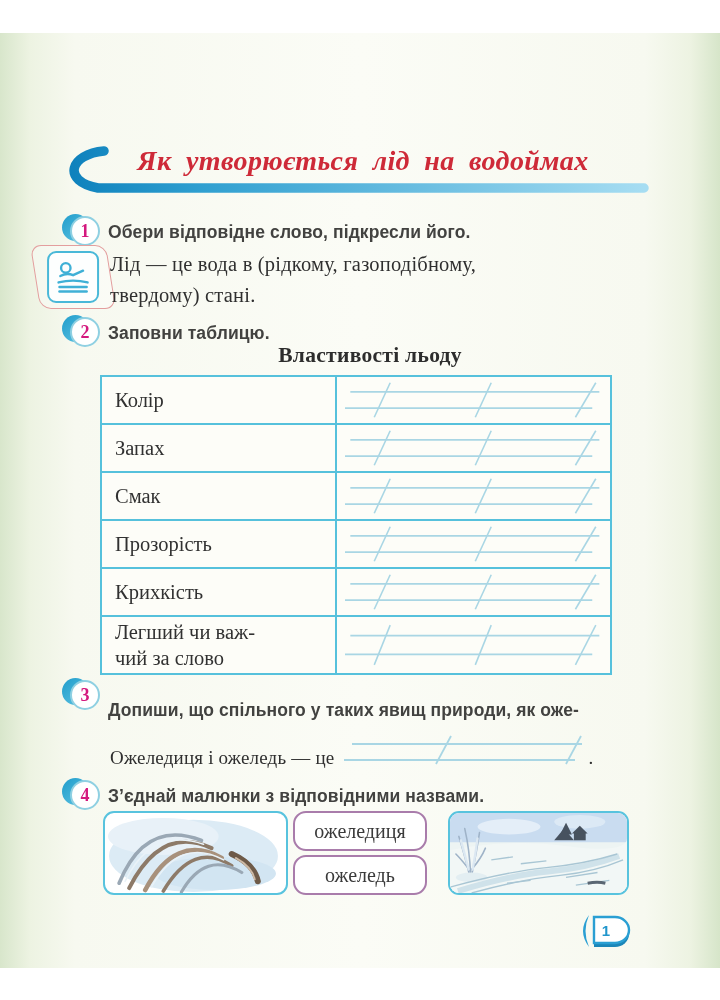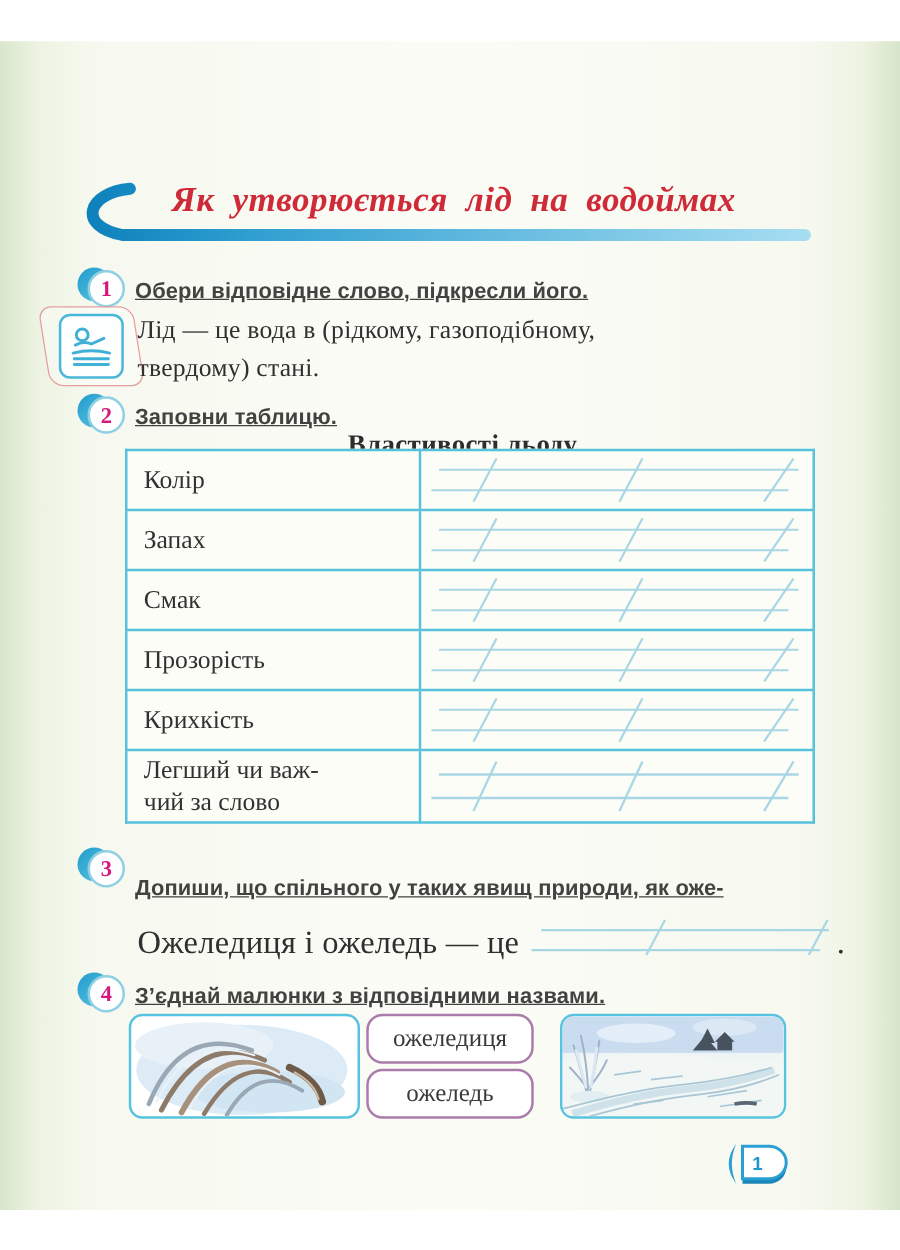--- a/index.html
+++ b/index.html
@@ -32,21 +32,21 @@
   .badge .circ{
     position:absolute;left:8px;top:3px;width:30px;height:30px;border-radius:50%;
     background:#fff;border:2px solid #8fd0e2;box-sizing:border-box;
     display:flex;align-items:center;justify-content:center;
     font:700 18px "Liberation Serif",serif;color:#d4187e;
   }
 
   
   .instr{
     position:absolute;font:700 17.5px/27px "Liberation Sans",sans-serif;
-    color:#424240;letter-spacing:.1px;text-decoration:underline;
+    color:#424240;letter-spacing:.1px;
   }
   .serif{font-family:Liberation Serif, serif;color:#2f2f2f;}
   .sentence{
     position:absolute;left:110px;top:216px;
     font-size:20.5px;line-height:31px;letter-spacing:.2px;
   }
 
   
   .icon-box{
     position:absolute;left:30px;top:212px;width:74px;height:62px;
@@ -59,37 +59,37 @@
     background:#fdfefe;transform:skewX(-9deg);
     display:flex;align-items:center;justify-content:center;
   }
 
   
   .table-title{
     position:absolute;left:100px;top:310px;width:540px;text-align:center;
     font:700 21.5px "Liberation Serif",serif;color:#2d2d2d;letter-spacing:.3px;
   }
   table.props{
-    position:absolute;left:100px;top:326px;width:552px;
+    position:absolute;left:100px;top:342px;width:512px;
     border-collapse:collapse;background:#fdfdf8;
   }
   table.props td{border:2px solid #56c1dc;box-sizing:border-box;}
   td.lbl{
     width:235px;padding:2px 8px 2px 13px;
     font:20.5px/26px "Liberation Serif",serif;color:#313131;
   }
   td.wg{padding:2px 8px;}
   td.wg svg{display:block;width:100%;height:40px;}
   tr.tall td.wg svg{height:46px;}
 
   
   .fill-line{
     position:absolute;left:110px;top:702px;display:flex;align-items:flex-end;
   }
-  .fill-line .txt{font-size:26px;letter-spacing:.2px;}
+  .fill-line .txt{font-size:19px;letter-spacing:.2px;}
   .fill-line svg{margin:0 2px 4px 10px;}
 
   
   .pic{
     position:absolute;top:778px;height:84px;box-sizing:border-box;
     border:2.5px solid #58c3de;border-radius:11px;background:#fff;overflow:hidden;
   }
   .pic svg{display:block;width:100%;height:100%;}
   #pic1{left:103px;width:185px;}
   #pic2{left:448px;width:181px;}

